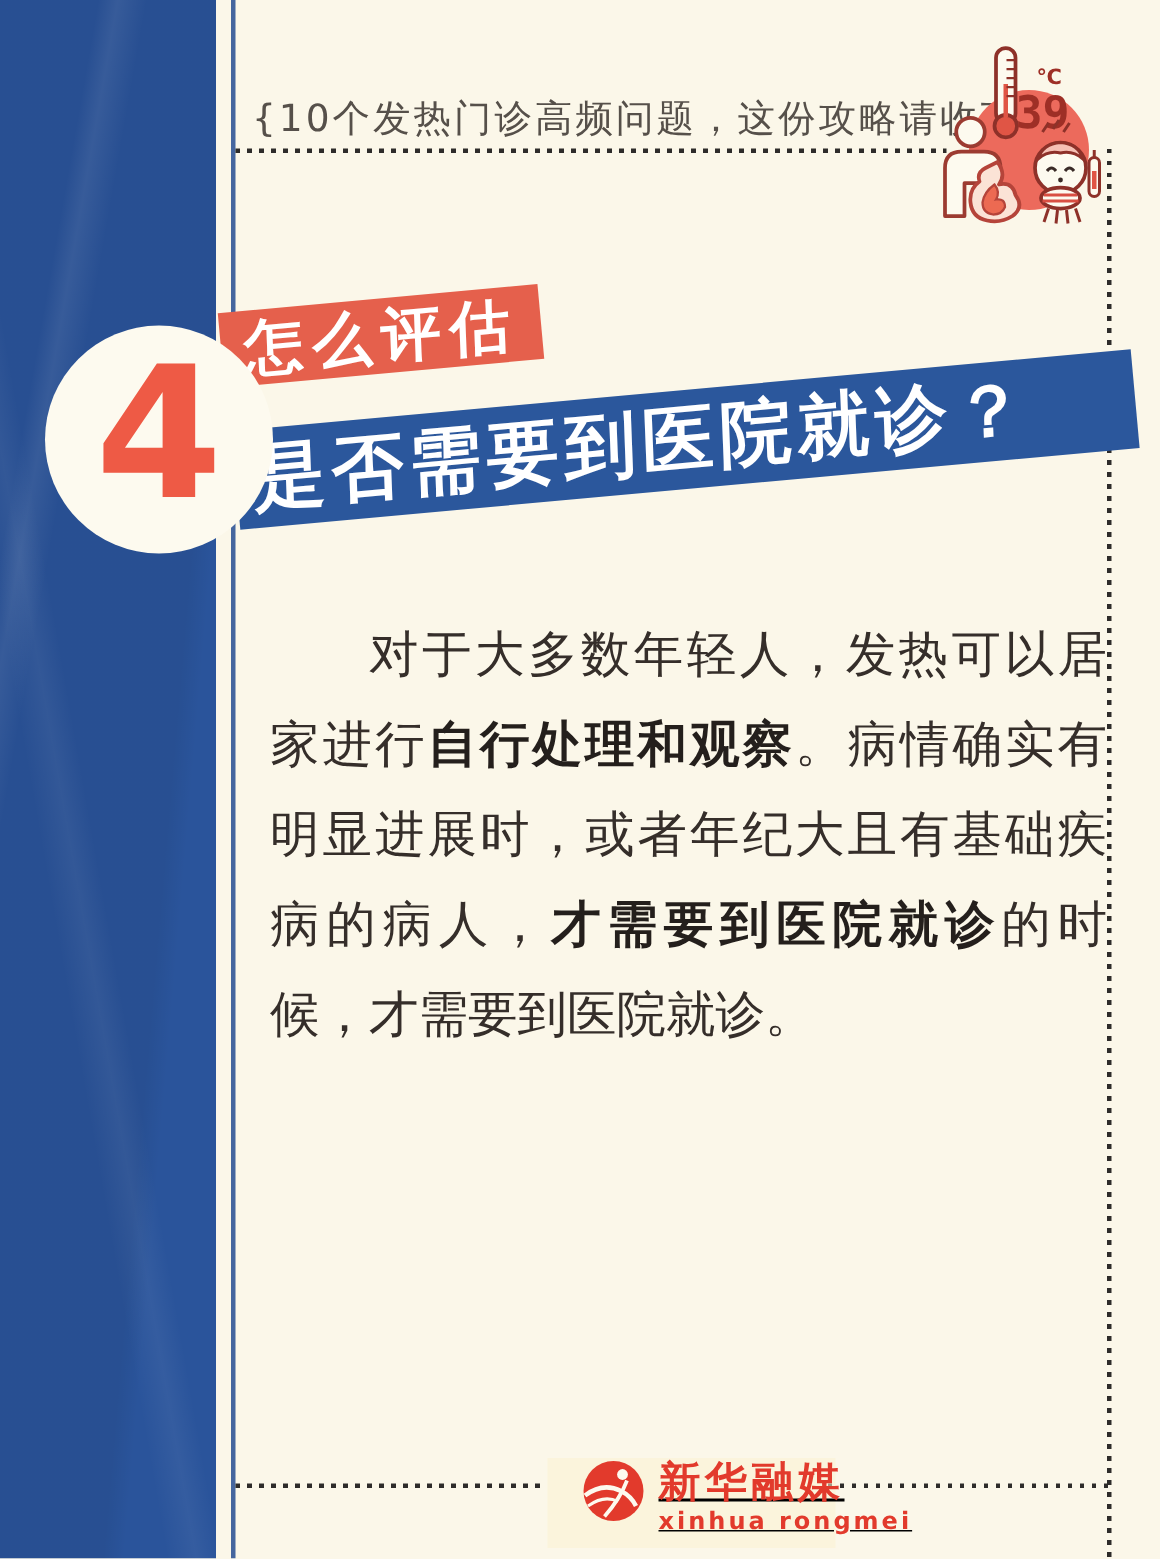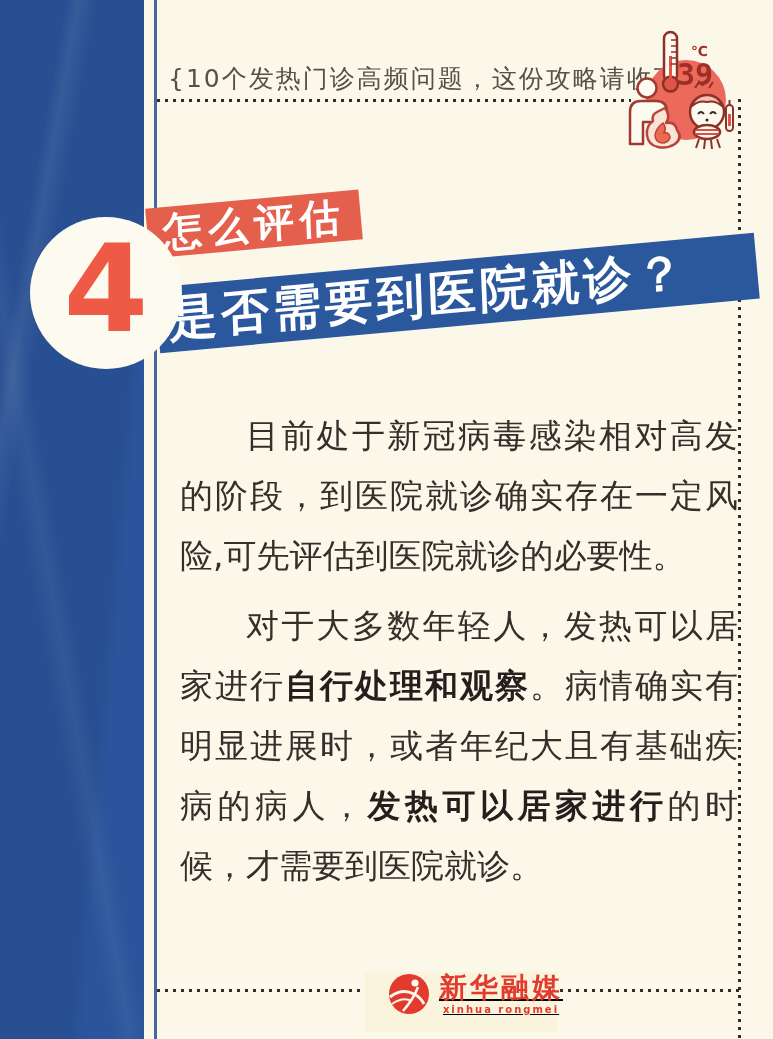--- a/index.html
+++ b/index.html
@@ -82,21 +82,21 @@
   .logo{
     position:absolute;left:388px;top:973px;z-index:2;
     display:flex;align-items:flex-start;text-decoration:underline;
   }
   .logo-text{margin-left:9px;}
   .logo-cn{
     font-size:28px;font-weight:700;color:#e23a2c;letter-spacing:3px;
     line-height:30px;white-space:nowrap;
   }
   .logo-en{
-    font-size:10px;font-weight:700;color:#e23a2c;letter-spacing:2px;
+    font-size:16px;font-weight:700;color:#e23a2c;letter-spacing:2px;
     text-align:center;margin-top:1px;white-space:nowrap;
   }
 </style>
 </head>
 <body>
 
 <div>
 
   <div class="band"></div>
   <div class="thin-line"></div>
@@ -157,22 +157,21 @@
     <span class="t">怎么评估</span>
   </div>
   <div class="banner blue">
     <span class="t">是否需要到医院就诊？</span>
   </div>
   <div class="num-circle">
     <span class="num">4</span>
   </div>
 
   <div class="body-text" id="paragraphs">
-      <p><span>目前处于新冠病毒感染相对高发的阶段，到医院就诊确实存在一定风险,可先评估到医院就诊的必要性。</span></p>
-      <p><span>对于大多数年轻人，发热可以居家进行</span><span class="b">自行处理和观察</span><span>。病情确实有明显进展时，或者年纪大且有基础疾病的病人，</span><span class="b">发热可以居家进行</span><span>的时候，才需要到医院就诊。</span></p>
+      <p><span>对于大多数年轻人，发热可以居家进行</span><span class="b">自行处理和观察</span><span>。病情确实有明显进展时，或者年纪大且有基础疾病的病人，</span><span class="b">才需要到医院就诊</span><span>的时候，才需要到医院就诊。</span></p>
     </div>
 
   <div class="logo-backdrop"></div>
   <div class="logo">
     <svg width="42" height="42" viewBox="0 0 42 42">
       <circle cx="21" cy="21" r="20" fill="#e23a2c"></circle>
       <circle cx="27" cy="10" r="3.6" fill="#fdfaef"></circle>
       <path d="M2,24 C10,18 18,17 26,21 C30,23 34,27 36,31" stroke="#fdfaef" stroke-width="3" fill="none"></path>
       <path d="M4,31 C11,26 18,25 24,28" stroke="#fdfaef" stroke-width="2" fill="none"></path>
       <path d="M30,14 C27,22 22,30 15,38" stroke="#fdfaef" stroke-width="2.5" fill="none"></path>

